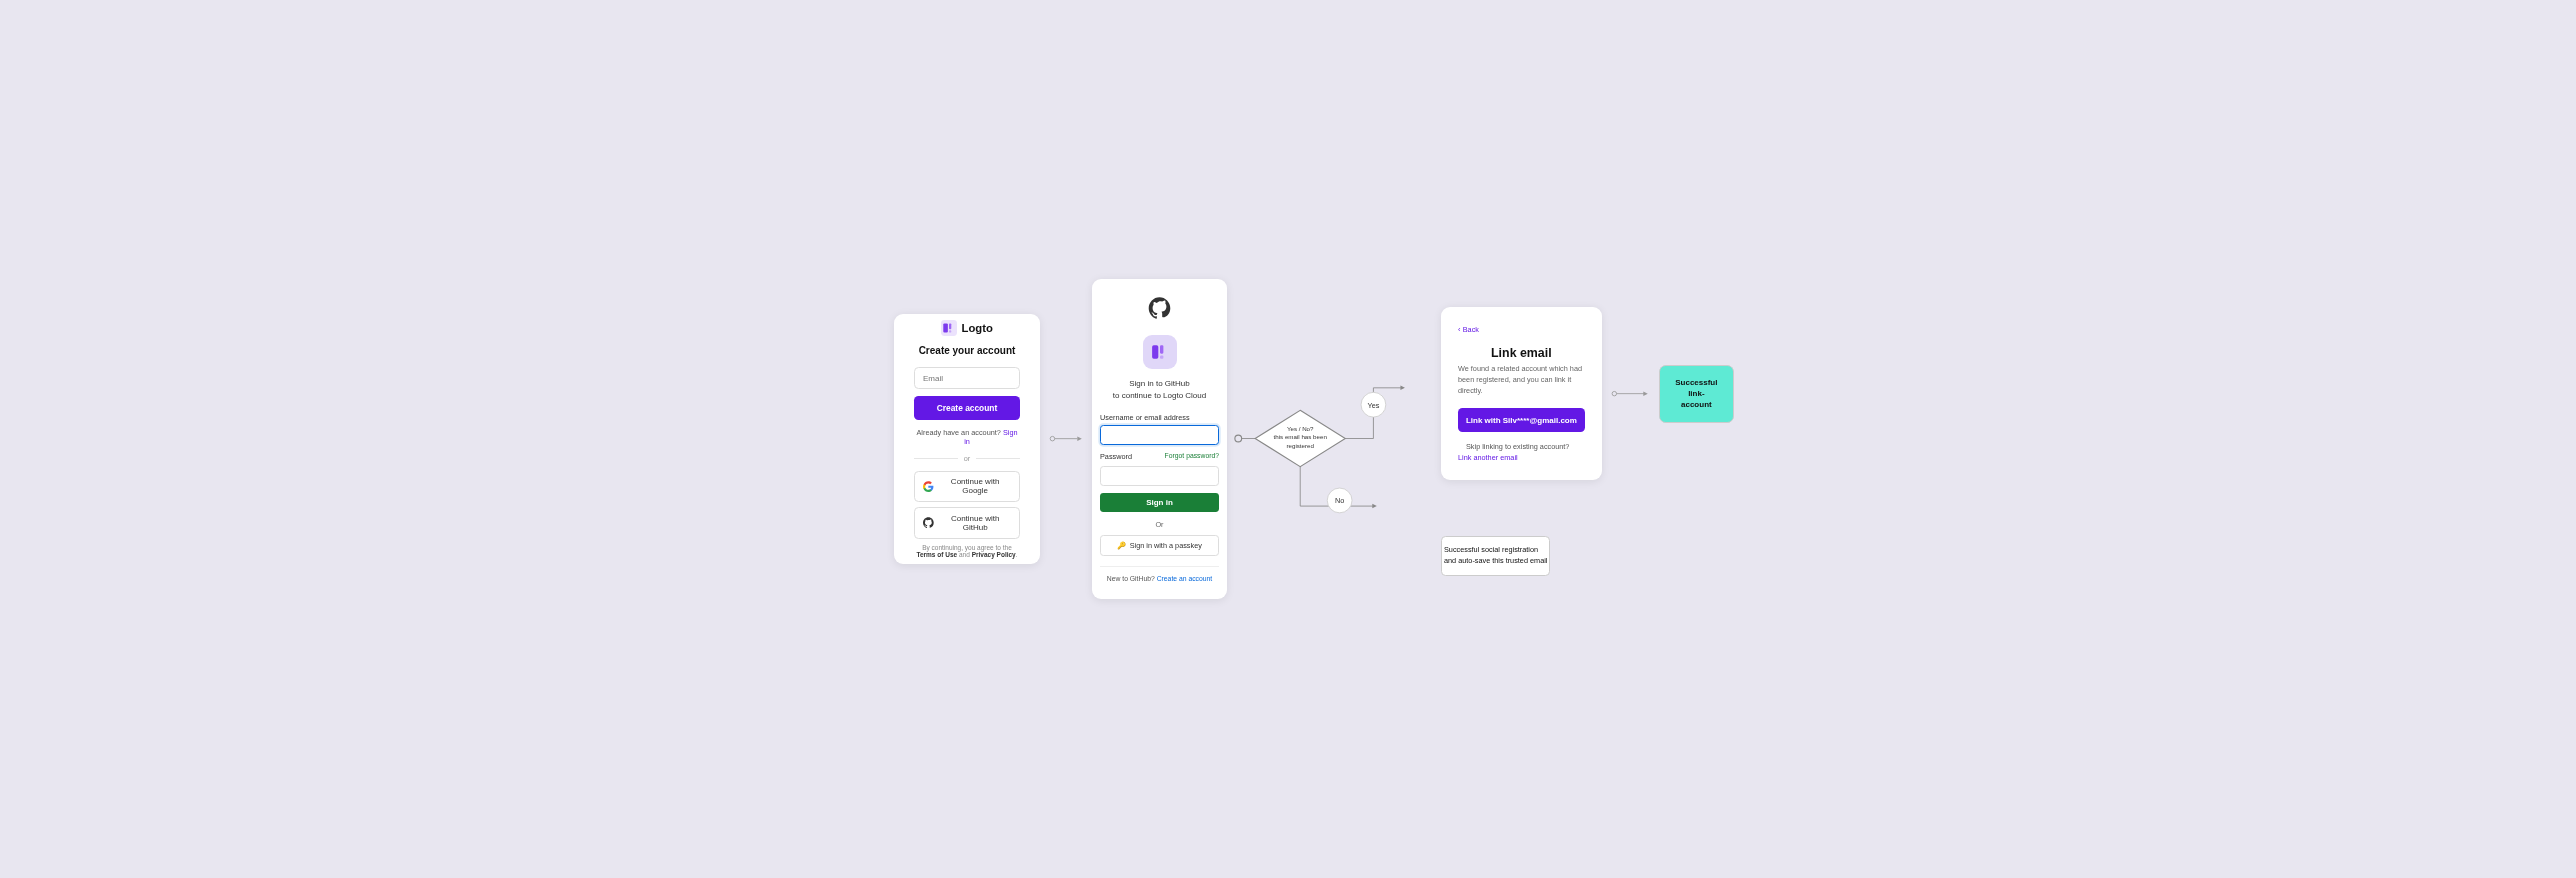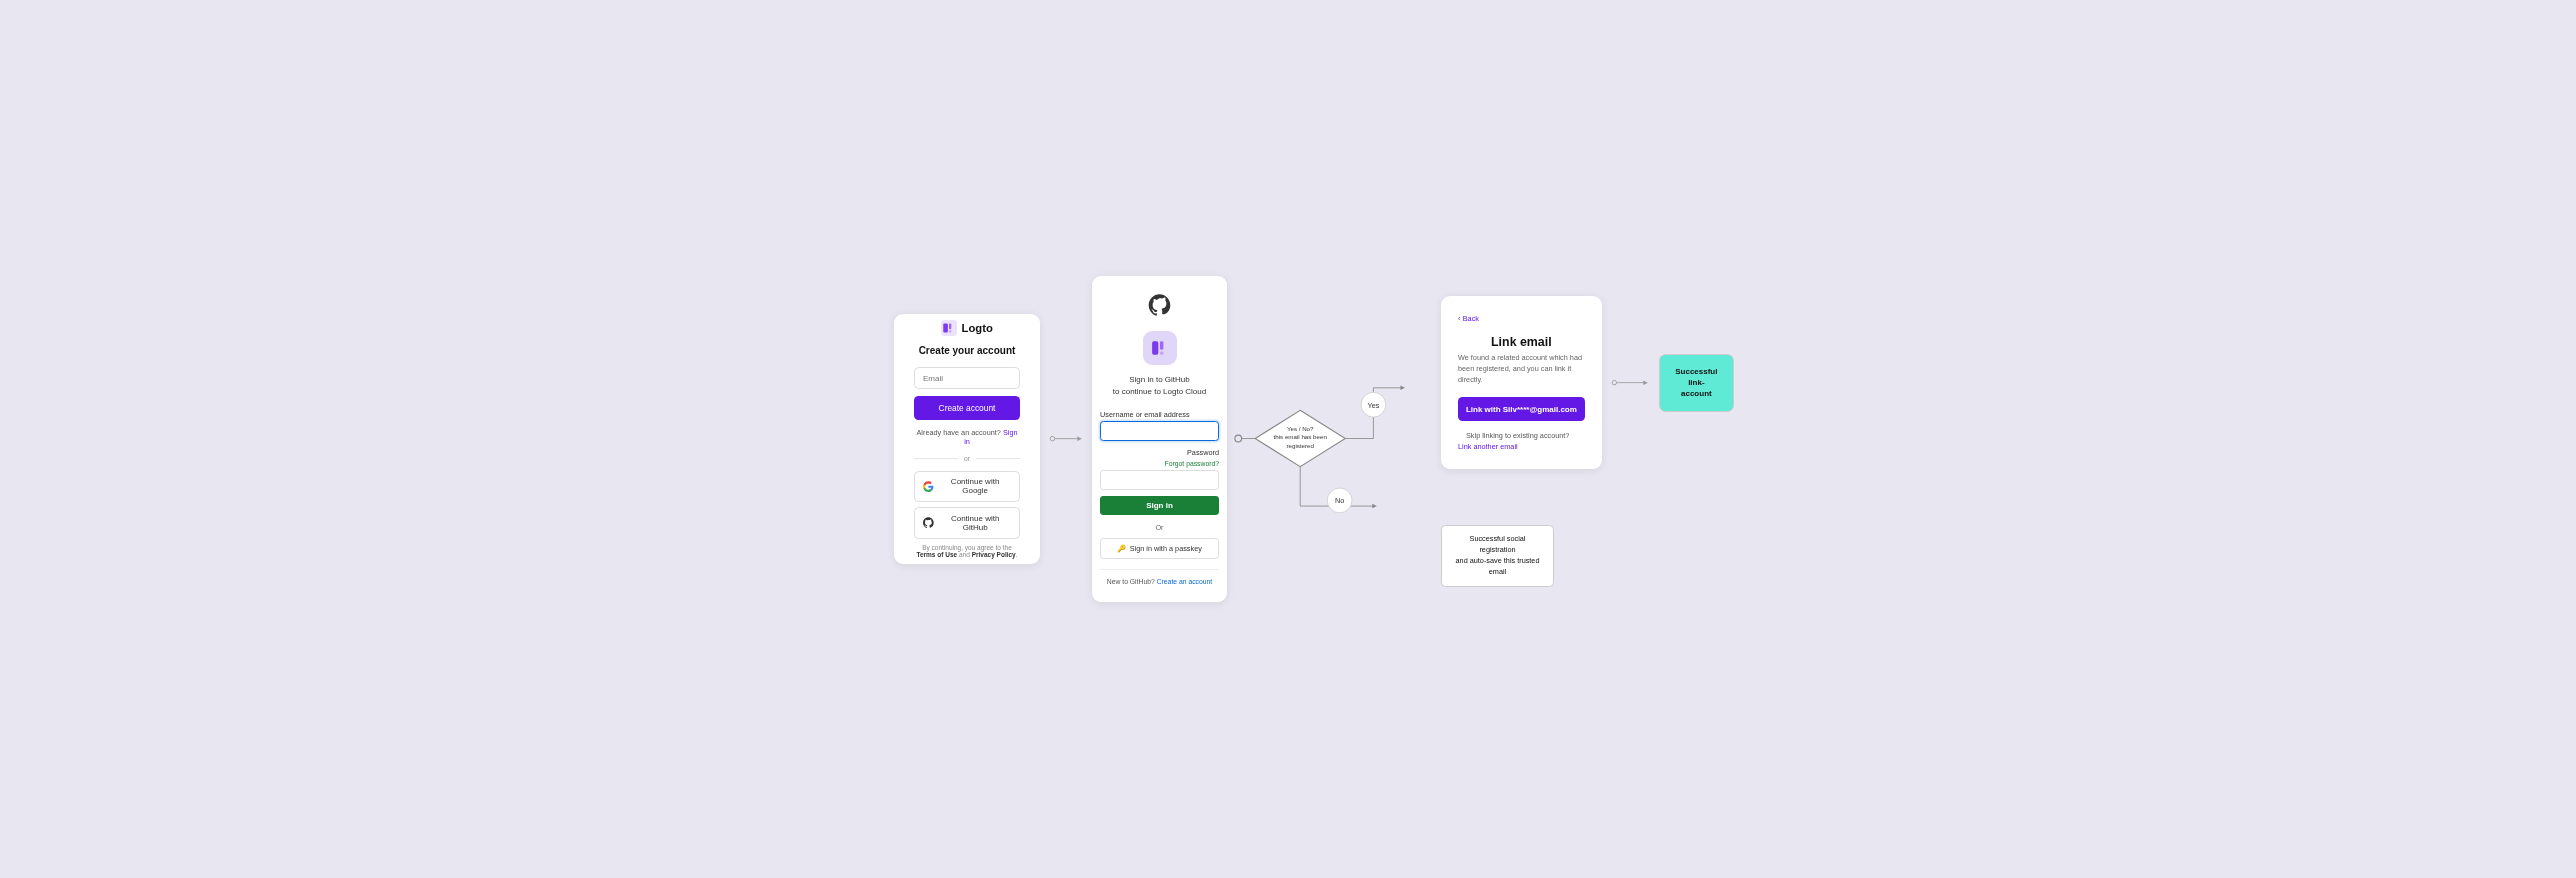--- a/index.html
+++ b/index.html
@@ -65,21 +65,21 @@
       margin-bottom: 6.8px;
     }
     .btn-primary {
       width: 100%;
       padding: 6.8px;
       background: #6318e5;
       color: white;
       border: none;
       border-radius: 4.5px;
       font-size: 8.4px;
-      font-weight: 400;
+      font-weight: 700;
       cursor: pointer;
       margin-bottom: 8px;
     }
     .sign-in-link-row {
       text-align: center;
       font-size: 7.3px;
       color: #555;
       margin-bottom: 8px;
     }
     .sign-in-link-row a {
@@ -174,23 +174,22 @@
       line-height: 1.5;
     }
     .field-label {
       font-size: 7.3px;
       color: #333;
       margin-bottom: 2.8px;
     }
     .field-row {
       display: flex;
       justify-content: space-between;
-      align-items: flex-end;
+      align-items: flex-start;
       margin-bottom: 2.8px;
-      flex-direction: column;
     }
     .forgot-link {
       font-size: 6.8px;
       color: #1a7f37;
       text-decoration: none;
     }
     .github-input {
       width: 100%;
       padding: 4.5px 5.6px;
       border: 0.6px solid #ddd;
@@ -314,22 +313,22 @@
       font-size: 8px;
       font-weight: 600;
       color: #111;
       line-height: 1.4;
       min-width: 73px;
     }
     .success-social-box {
       background: white;
       border: 0.8px solid #ccc;
       border-radius: 4.5px;
-      padding: 8px 10px;
-      text-align: center;
+      padding: 8px 2px;
+      text-align: left;
       font-size: 7.3px;
       color: #111;
       line-height: 1.5;
       max-width: 113px;
     }
 
     .flow-section {
       display: flex;
       align-items: center;
       gap: 0;

